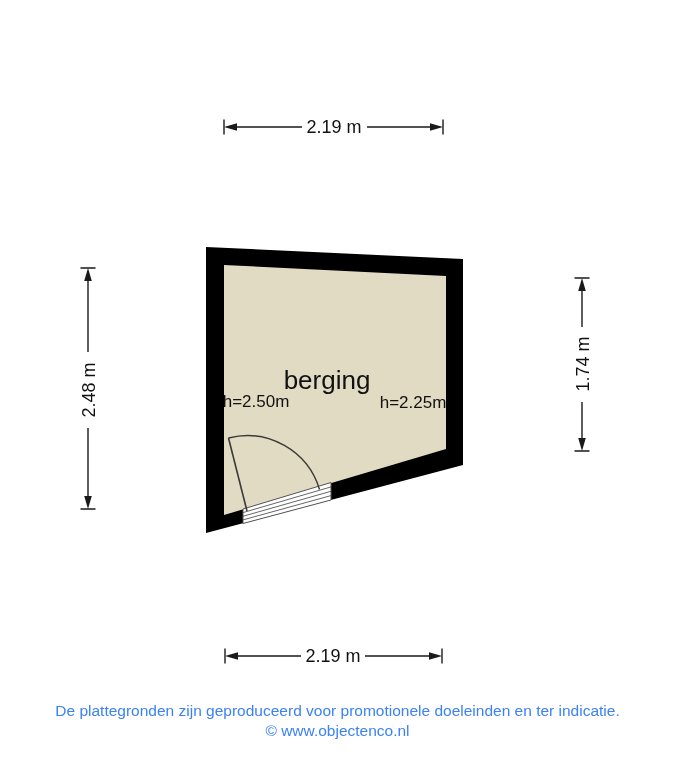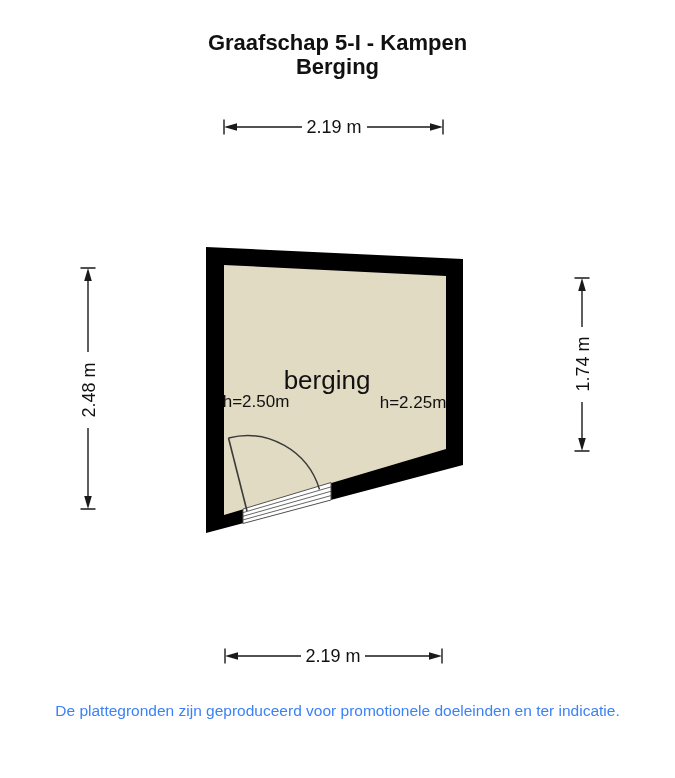--- a/index.html
+++ b/index.html
@@ -25,24 +25,20 @@
   text{font-family:"Liberation Sans", sans-serif;fill:#111;}
   .dimtext{font-size:18px;}
   .roomlabel{font-size:26px;}
   .hlabel{font-size:17px;}
 </style>
 </head>
 <body>
 
 <div class="page">
 
-  <div class="title">
-    <div>Graafschap 5-I - Kampen</div>
-    <div>Berging</div>
-  </div>
 
   <svg class="plan" width="675" height="778" viewBox="0 0 675 778">
 
     <polygon points="206,247 463,259 463,465 206,533" fill="#000000"></polygon>
     <polygon points="224,265 446,276 446,449 224,515" fill="#e2dbc3"></polygon>
 
     <g>
       <polygon points="243,523.5 331,500 331,482.5 243,509" fill="#ffffff" stroke="#555555" stroke-width="1"></polygon>
       <path d="M243 512.6 L331 486.9 M243 516.25 L331 491.25 M243 519.9 L331 495.6" stroke-width="0.9" fill="none" stroke="#555555"></path>
     </g>
@@ -78,15 +74,16 @@
     </g>
     <text class="dimtext" transform="translate(589 364) rotate(-90)" text-anchor="middle" stroke="none">1.74 m</text>
 
     <text class="roomlabel" x="327" y="389" text-anchor="middle">berging</text>
     <text class="hlabel" x="256" y="407" text-anchor="middle">h=2.50m</text>
     <text class="hlabel" x="413" y="408" text-anchor="middle">h=2.25m</text>
   </svg>
 
   <div class="footer">
     <div>De plattegronden zijn geproduceerd voor promotionele doeleinden en ter indicatie.</div>
+    <div>© www.objectenco.nl</div>
   </div>
 
 </div>
 
 </body></html>

